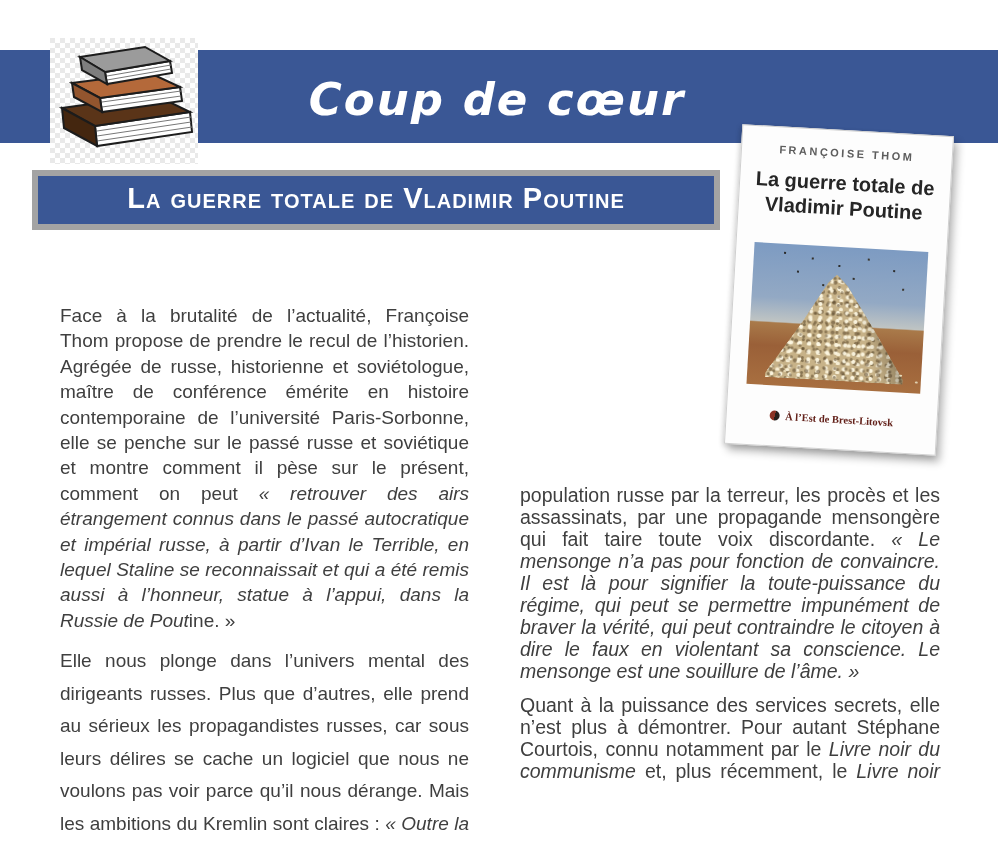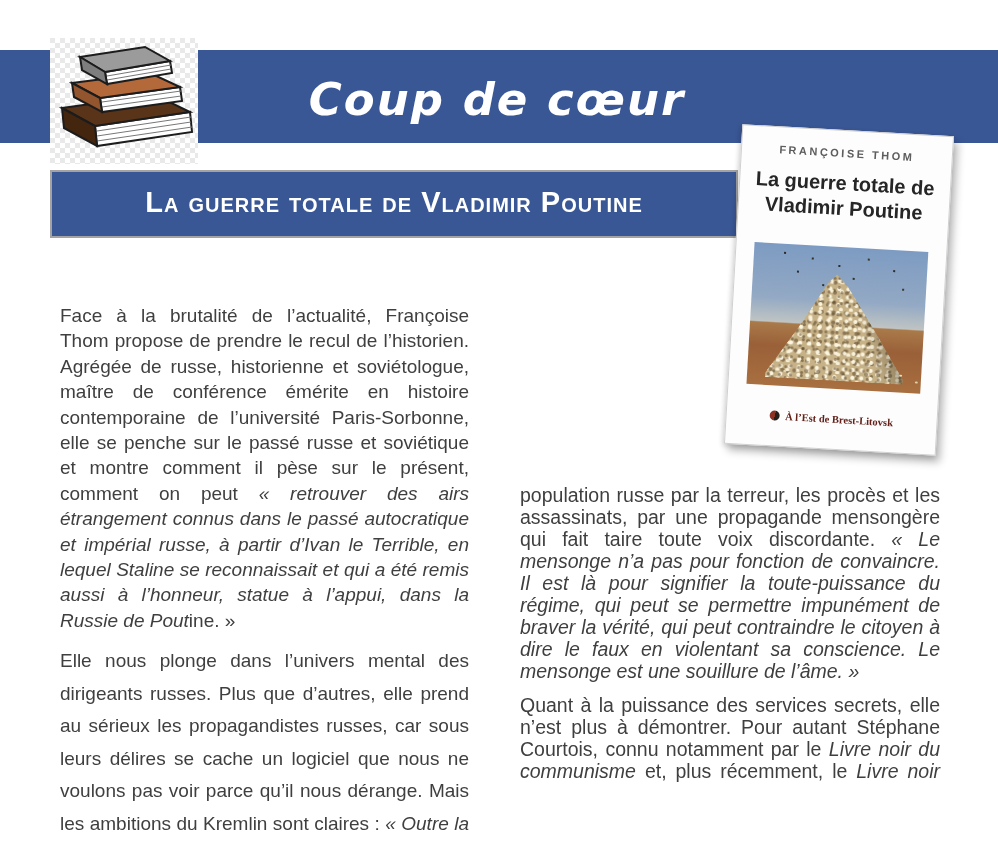--- a/index.html
+++ b/index.html
@@ -13,22 +13,22 @@
       font-family:"DejaVu Sans",sans-serif;font-style:italic;font-weight:600;
       font-size:45px;letter-spacing:2px;}
 
   
   .books-img{position:absolute;left:50px;top:38px;width:148px;height:126px;
       background:repeating-conic-gradient(#ffffff 0% 25%, #e9e9e9 0% 50%);
       background-size:10px 10px;}
   .books-img svg{position:absolute;left:0;top:0;}
 
   
-  .banner{position:absolute;left:50px;top:170px;width:688px;height:68px;
-      background:#3a5795;border:2px solid #a3a3a3;box-sizing:border-box;}
+  .banner{position:absolute;left:32px;top:170px;width:688px;height:60px;
+      background:#3a5795;border:6px solid #a3a3a3;box-sizing:border-box;}
   .banner-title{width:100%;height:100%;display:flex;align-items:center;justify-content:center;
       color:#fff;font-variant:small-caps;font-weight:bold;font-size:29px;letter-spacing:1px;
       font-family:"Liberation Sans",sans-serif;padding-bottom:4px;box-sizing:border-box;}
 
   
   .cover{position:absolute;left:733px;top:130px;width:210px;height:318px;
       background:#fdfdfd;border:1px solid #d0d0d0;
       transform:rotate(3.3deg);transform-origin:50% 50%;
       box-shadow:4px 6px 9px rgba(0,0,0,0.30), -2px 2px 5px rgba(0,0,0,0.12);
       z-index:5;}

